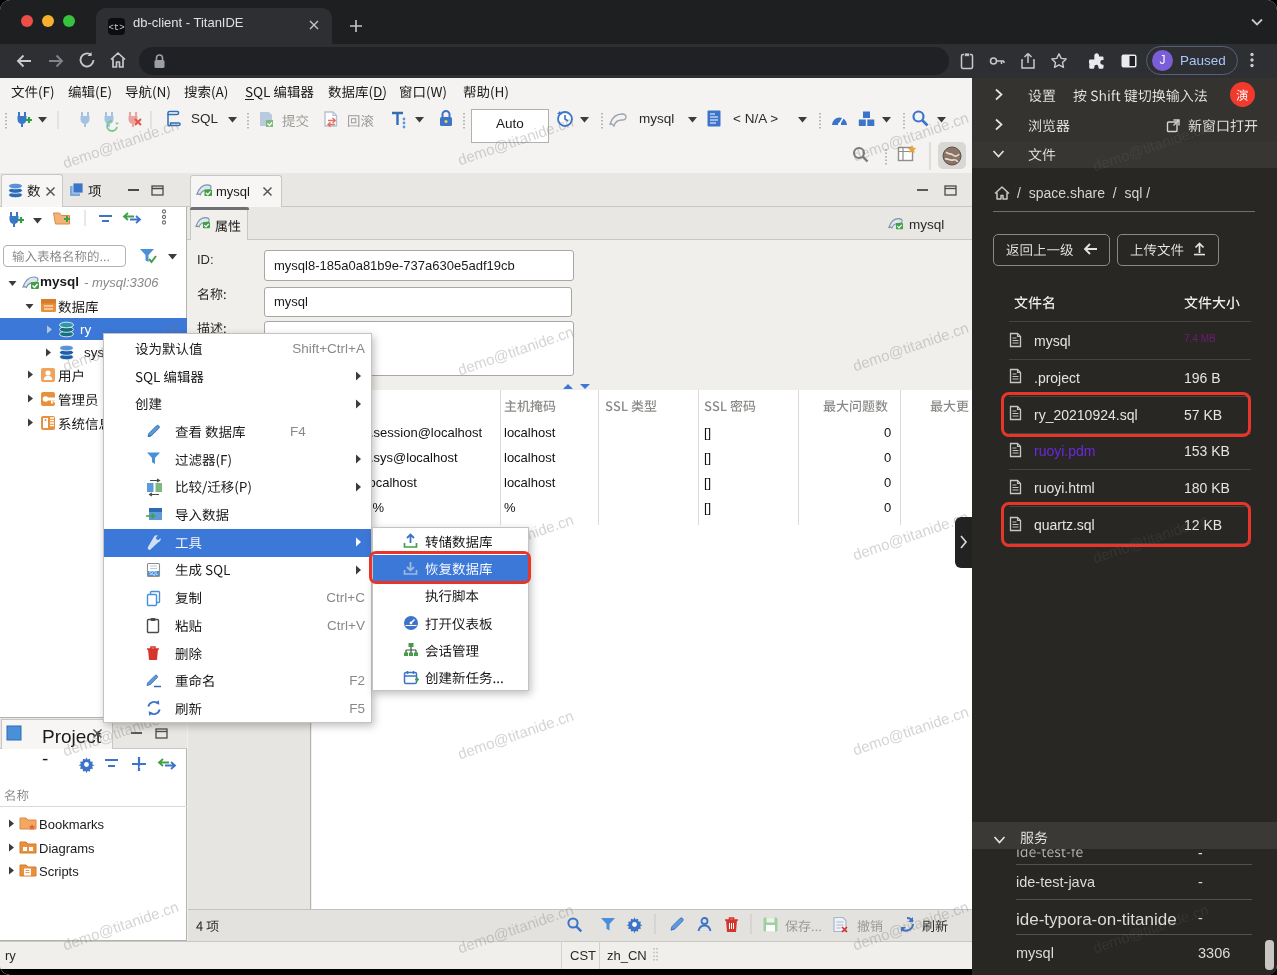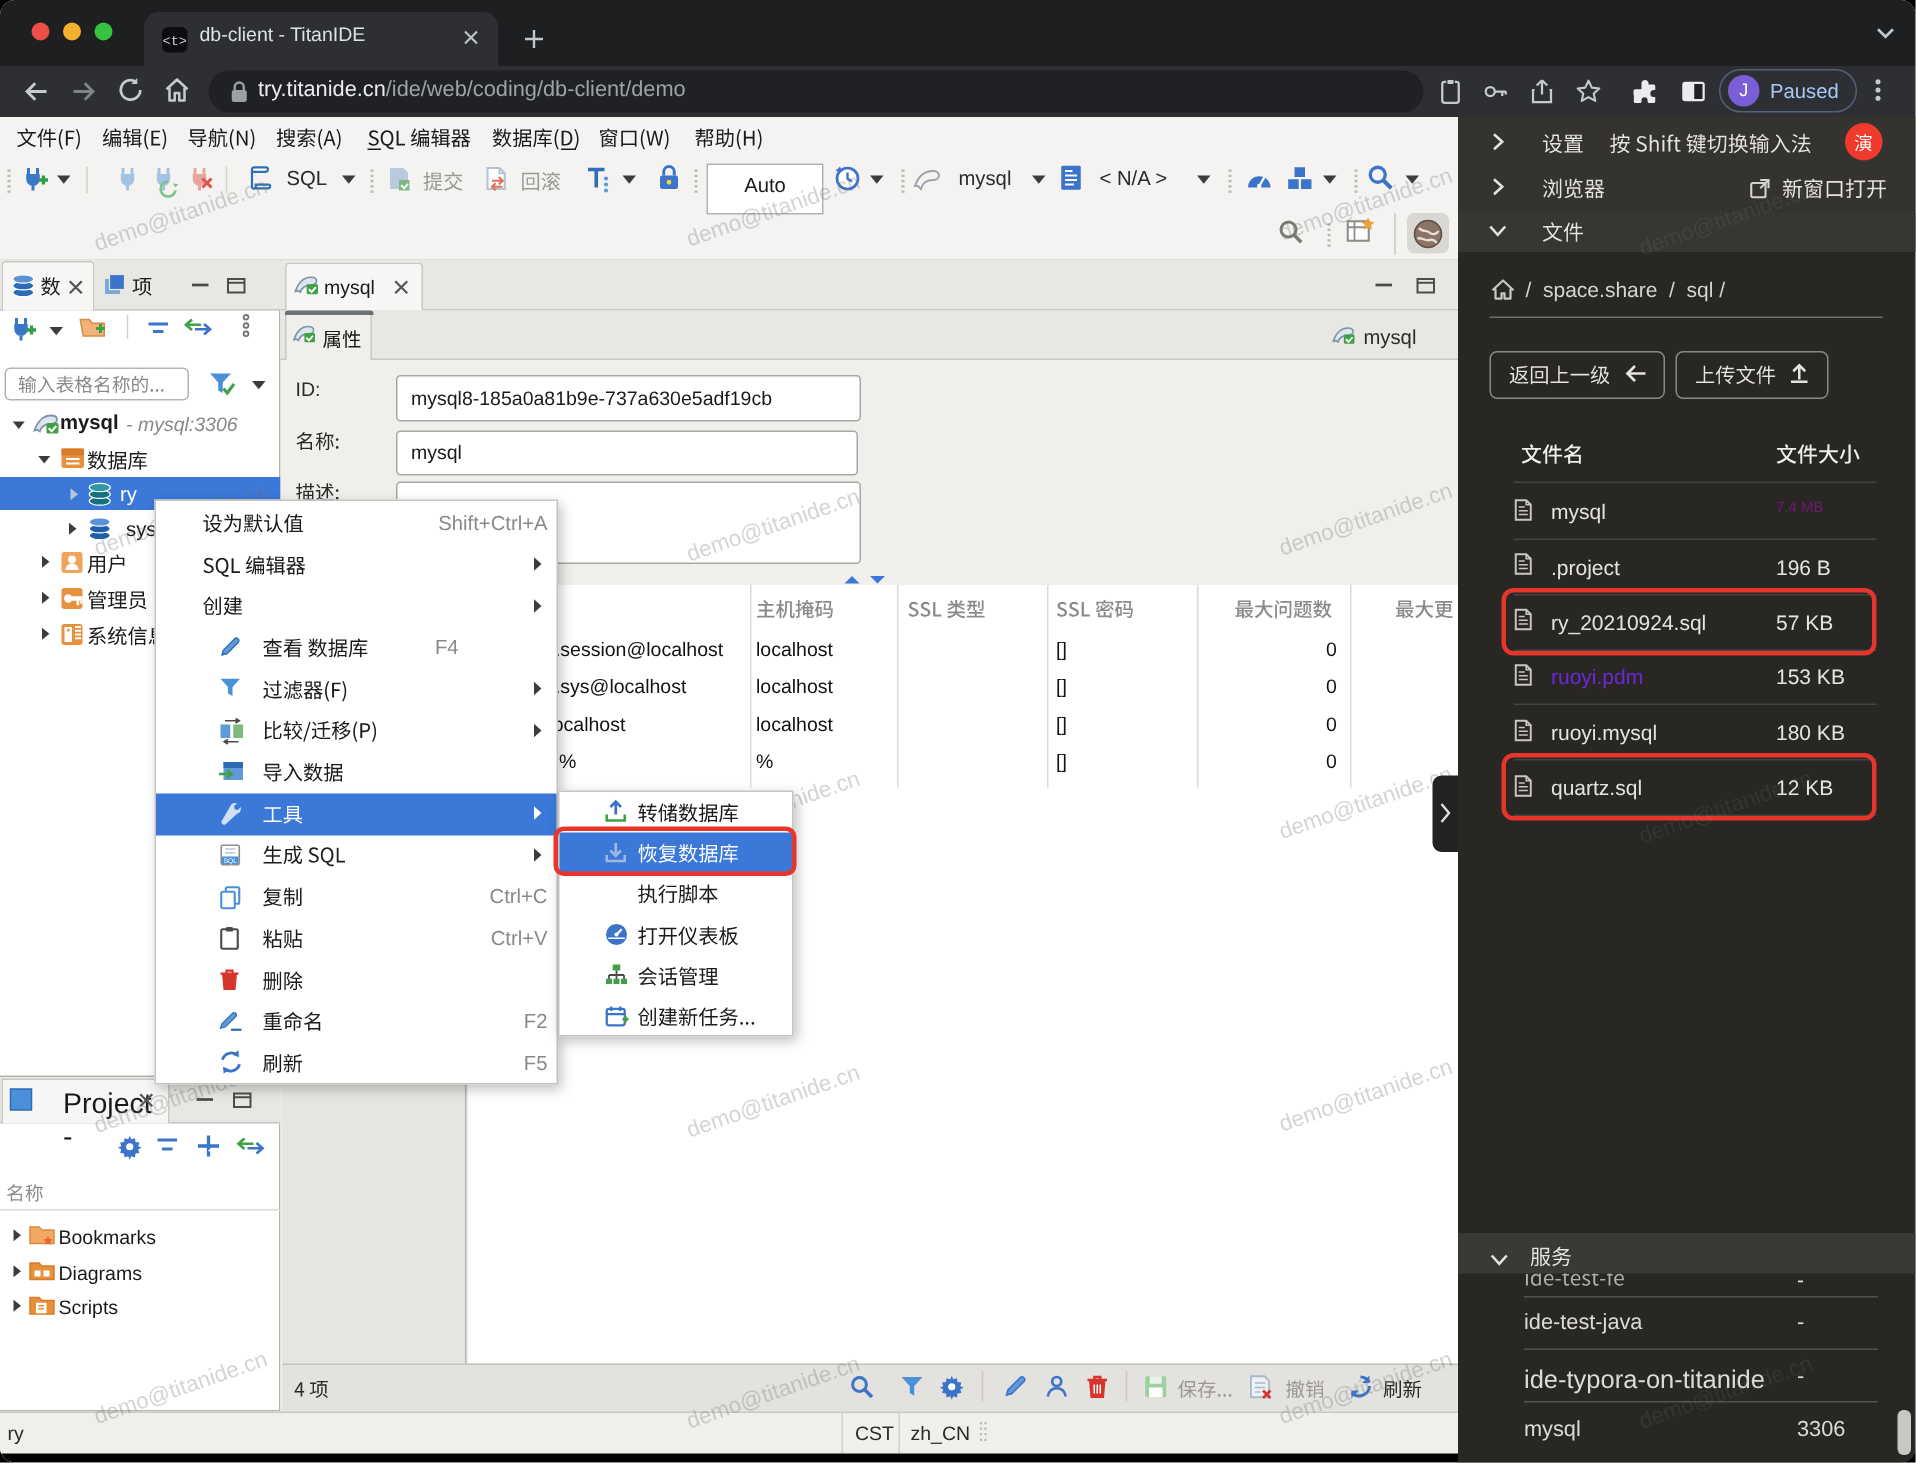--- a/index.html
+++ b/index.html
@@ -32,21 +32,20 @@
       <path d="M13.5 1v4h-4z" fill="#c6c9cd"></path>
     </svg>
     <svg class="i" style="left:108px;top:50px" width="20" height="20" viewBox="0 0 20 20">
       <path d="M3 9.5L10 3L17 9.5M5 8.5V17H8.5V12H11.5V17H15V8.5" stroke="#c6c9cd" stroke-width="1.7" fill="none" stroke-linejoin="round"></path>
     </svg>
     <div style="position:absolute;left:139px;top:47px;width:810px;height:28px;background:#202124;border-radius:14px"></div>
     <svg class="i" style="left:153px;top:53px" width="13" height="16" viewBox="0 0 13 16">
       <rect x="1.5" y="7" width="10" height="8" rx="1.5" fill="#9aa0a6"></rect>
       <path d="M3.5 7V5a3 3 0 0 1 6 0v2" stroke="#9aa0a6" stroke-width="1.6" fill="none"></path>
     </svg>
-    <div style="position:absolute;left:172px;top:52px;width:700px;height:20px;font-size:14.5px;white-space:nowrap;color:#9da2a8"><span style="color:#e9ebee">try.titanide.cn</span><span style="color:#9da2a8">/ide/web/coding/db-client/demo</span></div>
     <svg class="i" style="left:958px;top:52px" width="18" height="18" viewBox="0 0 18 18">
       <rect x="3.5" y="2.5" width="11" height="14" rx="1.5" stroke="#c6c9cd" stroke-width="1.5" fill="none"></rect>
       <rect x="6.5" y="1" width="5" height="3.4" rx="1" fill="#c6c9cd" stroke="#2e2f33" stroke-width="0.8"></rect>
     </svg>
     <svg class="i" style="left:988px;top:52px" width="18" height="18" viewBox="0 0 18 18">
       <circle cx="5.5" cy="9" r="3" stroke="#c6c9cd" stroke-width="1.5" fill="none"></circle>
       <path d="M8.5 9H16M13.5 9v3M15.9 9v2" stroke="#c6c9cd" stroke-width="1.5" fill="none"></path>
     </svg>
     <svg class="i" style="left:1019px;top:52px" width="18" height="18" viewBox="0 0 18 18">
       <path d="M9 1.5V11M9 1.5L5.5 5M9 1.5L12.5 5" stroke="#c6c9cd" stroke-width="1.5" fill="none"></path>
@@ -710,21 +709,21 @@
     </svg>
     <div style="position:absolute;left:1034px;top:443px;width:140px;height:17px;font-size:14px;color:#6d28d9">ruoyi.pdm</div>
     <div style="position:absolute;left:1184px;top:443px;width:70px;height:17px;font-size:14px;color:#e6e4e1">153 KB</div>
     <div style="position:absolute;left:1009px;top:469px;width:242px;height:1px;background:#454440"></div>
     <div style="position:absolute;left:1009px;top:480px;width:14px;height:17px"></div>
     <svg class="i" style="left:1009px;top:479px" width="13" height="16" viewBox="0 0 13 16">
       <path d="M1.5 1.5h7l3 3v10h-10z" stroke="#c9c7c4" stroke-width="1.3" fill="none"></path>
       <path d="M8.5 1.5v3h3" stroke="#c9c7c4" stroke-width="1.1" fill="none"></path>
       <path d="M3.5 6h4M3.5 8.5h6M3.5 11h6" stroke="#c9c7c4" stroke-width="1"></path>
     </svg>
-    <div style="position:absolute;left:1034px;top:480px;width:140px;height:17px;font-size:14px;color:#e6e4e1">ruoyi.mysql</div>
+    <div style="position:absolute;left:1034px;top:480px;width:140px;height:17px;font-size:14px;color:#e6e4e1">ruoyi.html</div>
     <div style="position:absolute;left:1184px;top:480px;width:70px;height:17px;font-size:14px;color:#e6e4e1">180 KB</div>
     <div style="position:absolute;left:1009px;top:506px;width:242px;height:1px;background:#454440"></div>
     <div style="position:absolute;left:1009px;top:517px;width:14px;height:17px"></div>
     <svg class="i" style="left:1009px;top:516px" width="13" height="16" viewBox="0 0 13 16">
       <path d="M1.5 1.5h7l3 3v10h-10z" stroke="#c9c7c4" stroke-width="1.3" fill="none"></path>
       <path d="M8.5 1.5v3h3" stroke="#c9c7c4" stroke-width="1.1" fill="none"></path>
       <path d="M3.5 6h4M3.5 8.5h6M3.5 11h6" stroke="#c9c7c4" stroke-width="1"></path>
     </svg>
     <div style="position:absolute;left:1034px;top:517px;width:140px;height:17px;font-size:14px;color:#e6e4e1">quartz.sql</div>
     <div style="position:absolute;left:1184px;top:517px;width:70px;height:17px;font-size:14px;color:#e6e4e1">12 KB</div>

